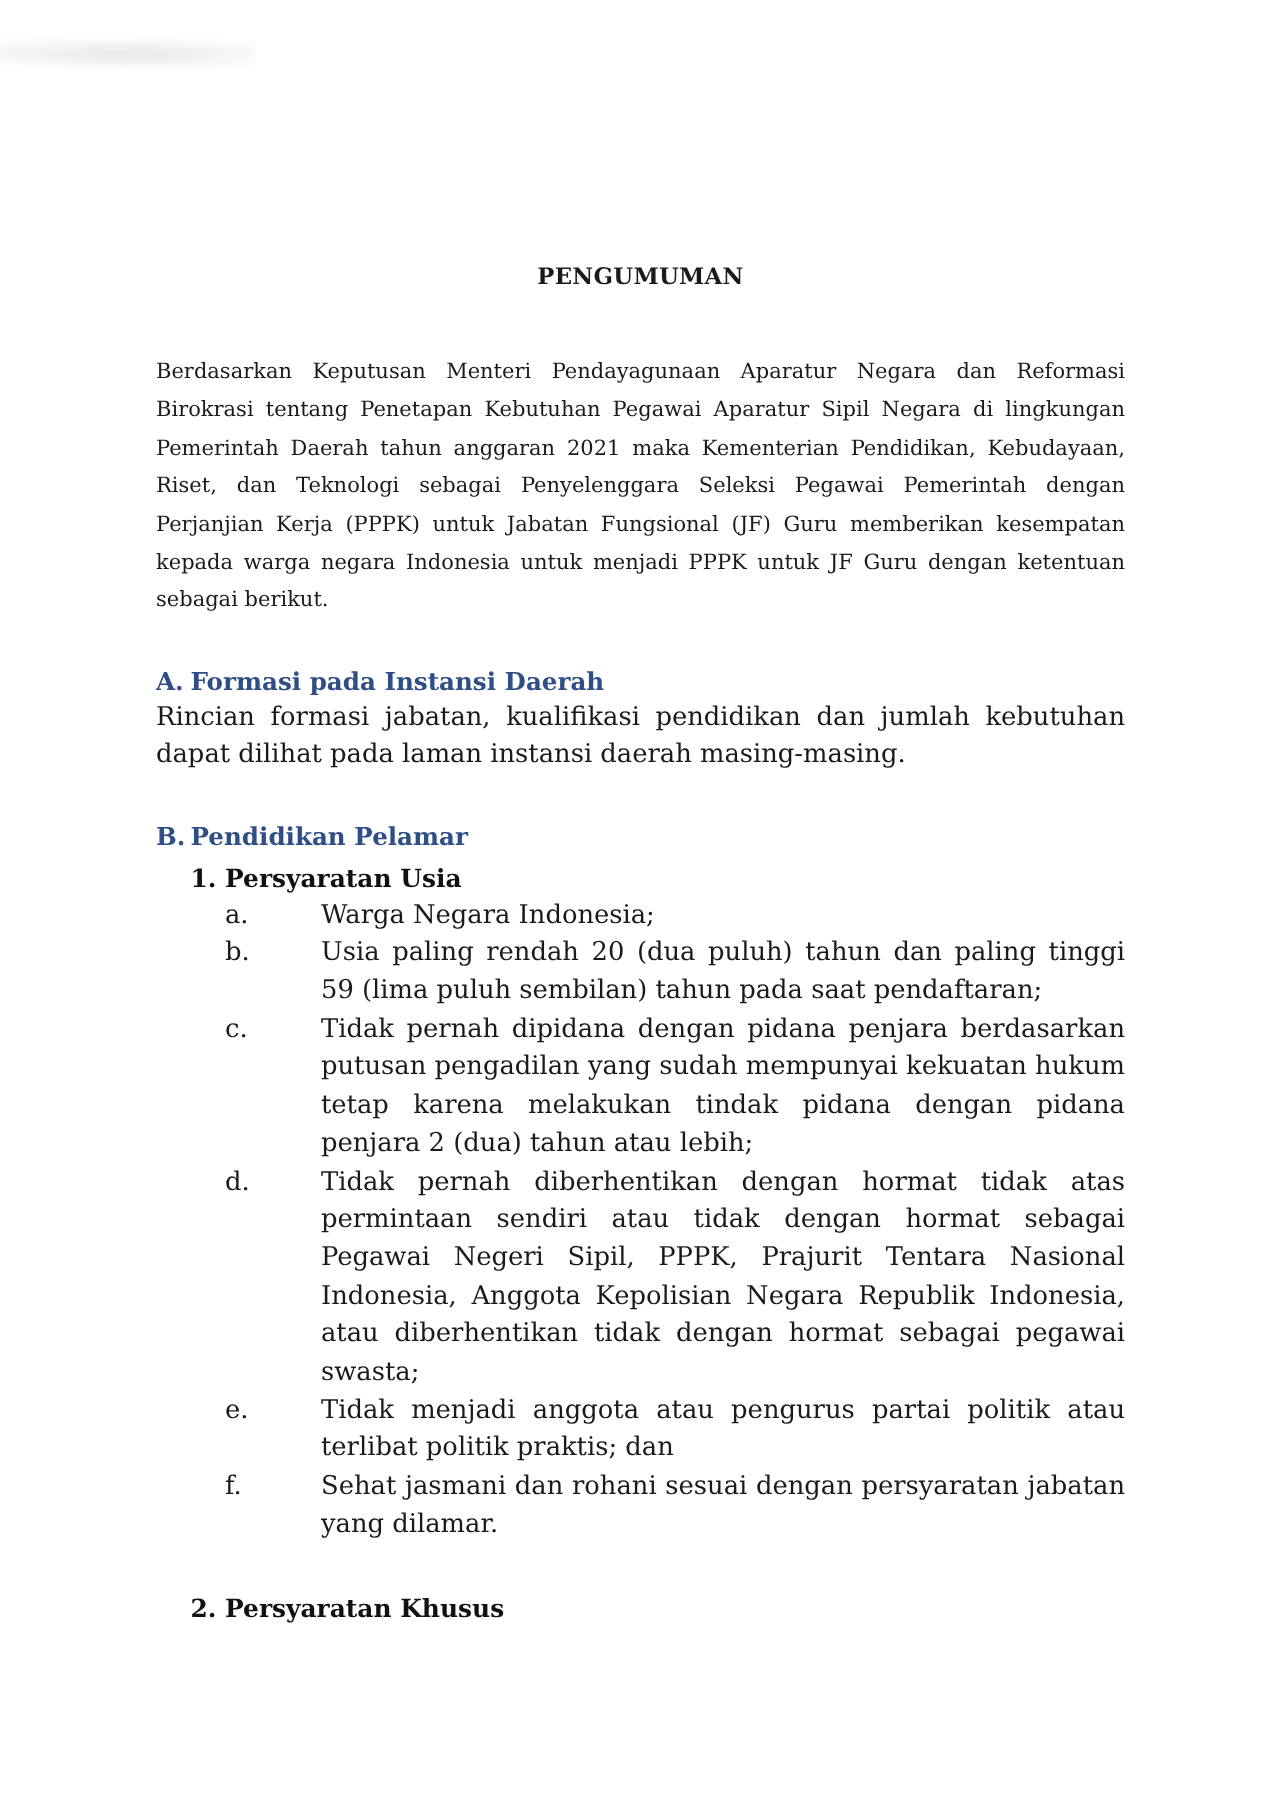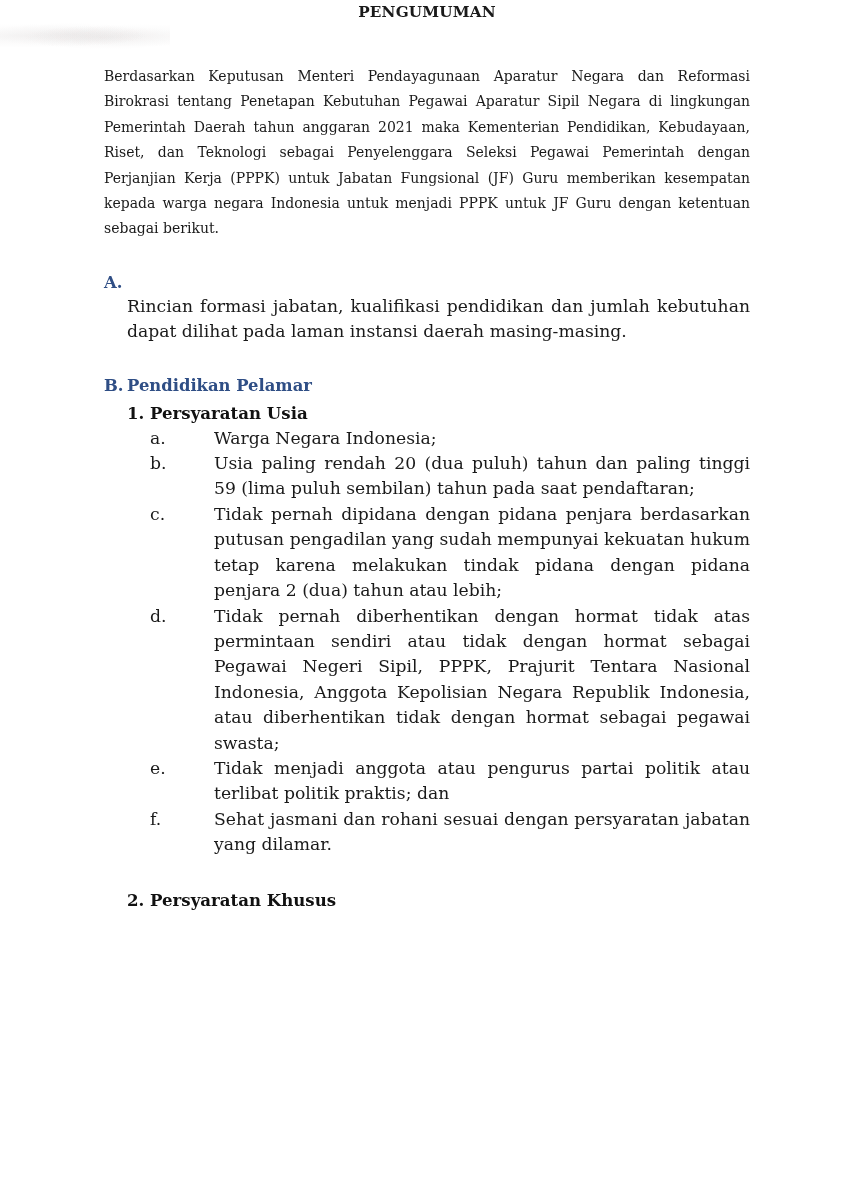--- a/index.html
+++ b/index.html
@@ -46,21 +46,21 @@
     text-align: center;
     font-family: "DejaVu Serif", "Liberation Serif", serif;
     font-weight: bold;
     letter-spacing: 0.2px;
   }
   .title-block .t-line {
     font-size: 15.2px;
     line-height: 24px;
     white-space: nowrap;
   }
-  .title-1 { }
+  .title-1 { padding-top: 172px; }
   .title-2 { }
   .title-3 { padding-top: 28px; }
   .title-wrap {
     font-size: 15.2px;
     line-height: 24px;
     font-weight: bold;
     text-align: center;
     letter-spacing: -0.1px;
   }
 
@@ -81,21 +81,20 @@
     font-weight: bold;
     font-size: 16.4px;
     line-height: 22px;
     color: #2f4e85;
   }
   .sec-head .marker {
     width: 23px;
     flex: 0 0 23px;
   }
   .sec-body {
-    margin-left: 23px;
     font-size: 17.2px;
     line-height: 25.4px;
     text-align: justify;
   }
 
   
   .sub-num {
     display: flex;
     font-weight: bold;
     font-size: 16.6px;
@@ -149,20 +148,21 @@
 
     <div class="title-block">
       <div class="t-line title-1">PENGUMUMAN</div>
     </div>
 
     <div class="para">Berdasarkan Keputusan Menteri Pendayagunaan Aparatur Negara dan Reformasi Birokrasi tentang Penetapan Kebutuhan Pegawai Aparatur Sipil Negara di lingkungan Pemerintah Daerah tahun anggaran 2021 maka Kementerian Pendidikan, Kebudayaan, Riset, dan Teknologi sebagai Penyelenggara Seleksi Pegawai Pemerintah dengan Perjanjian Kerja (PPPK) untuk Jabatan Fungsional (JF) Guru memberikan kesempatan kepada warga negara Indonesia untuk menjadi PPPK untuk JF Guru dengan ketentuan sebagai berikut.</div>
 
     <div class="section">
       <div class="sec-head">
         <span class="marker">A.</span>
+        <span>Formasi pada Instansi Daerah</span>
       </div>
       <div class="sec-body">Rincian formasi jabatan, kualifikasi pendidikan dan jumlah kebutuhan dapat dilihat pada laman instansi daerah masing-masing.</div>
     </div>
 
     <div class="section">
       <div class="sec-head">
         <span class="marker">B.</span>
         <span>Pendidikan Pelamar</span>
       </div>
 

